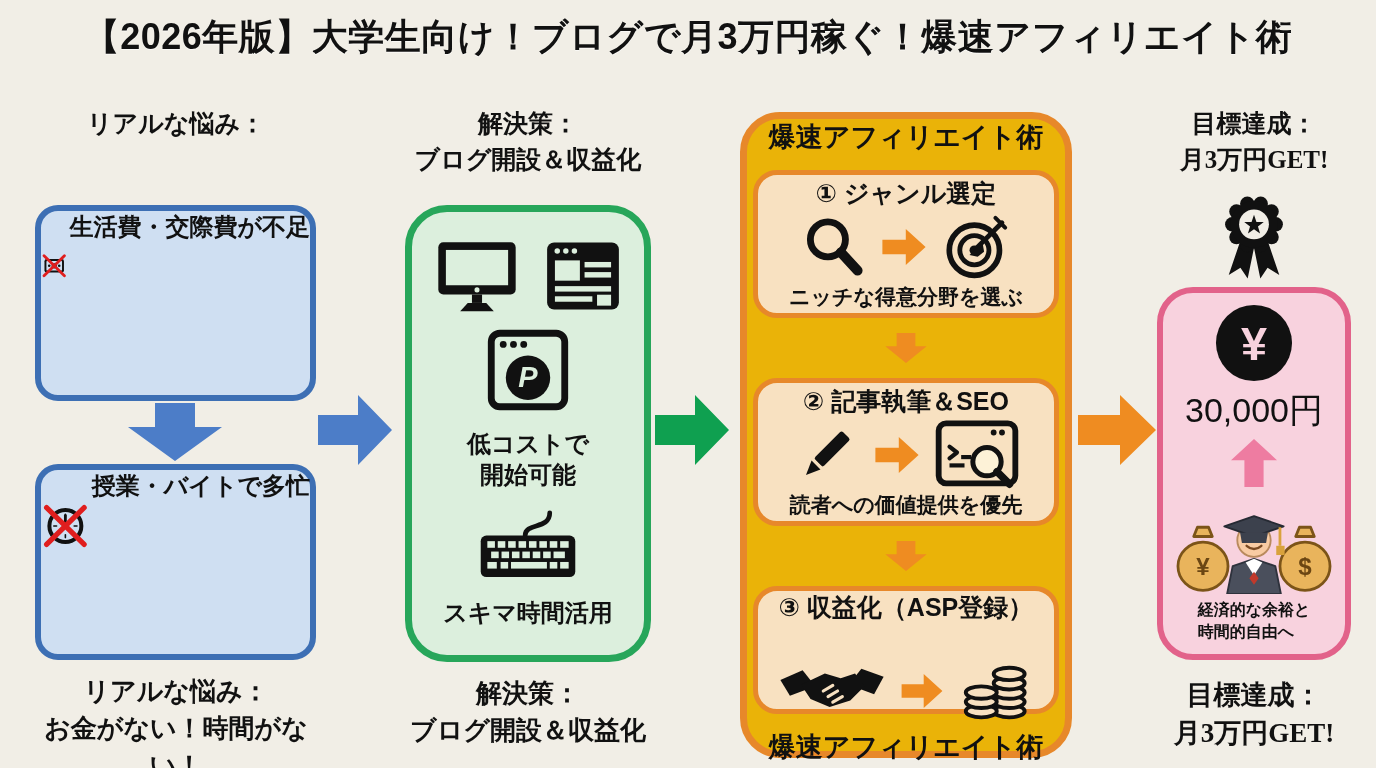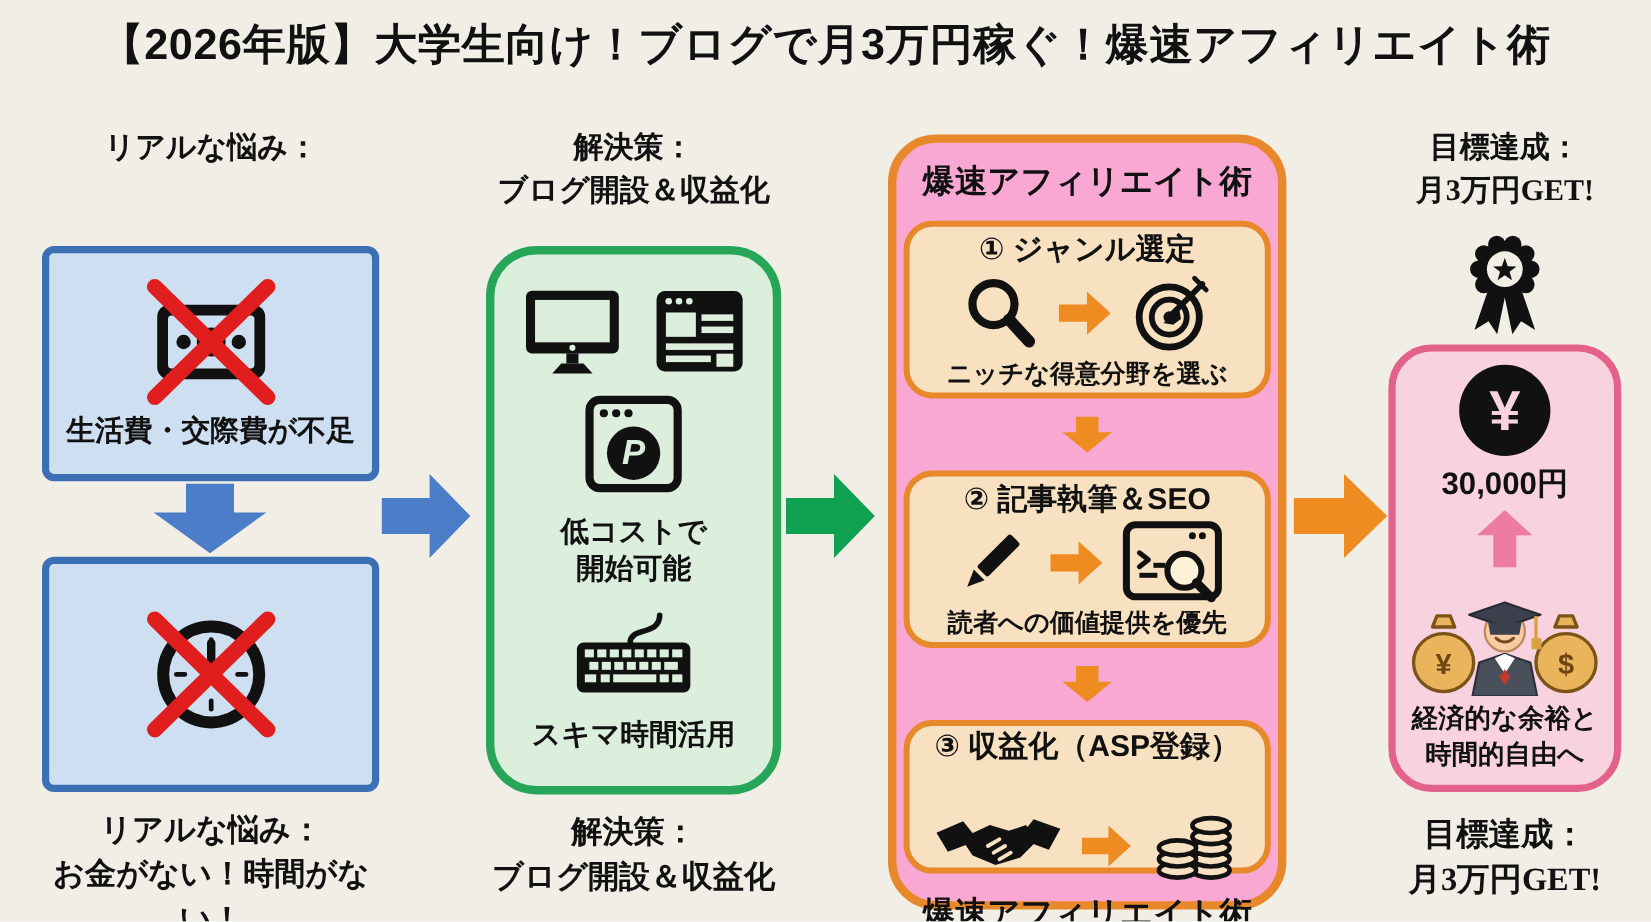--- a/index.html
+++ b/index.html
@@ -15,61 +15,60 @@
   }
   .col-header,.caption{
     position:absolute; text-align:center; font-weight:800;
     font-size:25px; line-height:1.42;font-family:Liberation Serif, serif;
   }
   .caption{font-size:26px;}
   .line{display:block;}
   
   .pbox{
     position:absolute; left:35px; width:281px; height:196px; box-sizing:border-box;
-    background:#cfdff2; border:6px solid #3d6fb4; border-radius:10px;
-    display:flex; flex-direction:column; align-items:center; justify-content:center; gap:2px;
+    background:#cfdff2; border:6px solid #3d6fb4; border-radius:23px;
+    display:flex; align-items:flex-start; justify-content:center; gap:2px;
   }
   .pbox .label{font-size:24px; font-weight:800; white-space:nowrap;}
   .arrow-abs{position:absolute;}
   
   .gbox{
     position:absolute; left:405px; top:205px; width:246px; height:457px; box-sizing:border-box;
     background:#dcefdd; border:7px solid #27a65a; border-radius:42px;
     display:flex; flex-direction:column; align-items:center; justify-content:space-evenly;
     padding:10px 0;
   }
   .gbox .icons-row{display:flex; align-items:center; gap:24px;}
   .gbox .glabel{font-size:24px; font-weight:800; text-align:center; line-height:1.3; white-space:nowrap;}
   
   .obox{
     position:absolute; left:740px; top:112px; width:332px; height:646px; box-sizing:border-box;
-    background:#f9a8d4; border:7px solid #e7882a; border-radius:40px;
-    padding-top:14px;
+    background:#eab308; border:7px solid #e7882a; border-radius:40px;
   }
   .obox .ohead{ text-align:center; font-size:27px; font-weight:800; margin-bottom:10px;}
   .step{
     width:306px; box-sizing:border-box; margin:15px auto;
     background:#f8e1c1; border:5px solid #e7882a; border-radius:24px;
     display:flex; flex-direction:column; align-items:center; justify-content:space-evenly;
   }
   .step .stitle{font-size:25px; font-weight:800; white-space:nowrap;}
   .step .scaption{font-size:21px; font-weight:800; white-space:nowrap;}
   .step .icons-row{display:flex; align-items:center; justify-content:center; gap:16px;}
   .step-arrow{display:block; margin:1px auto;}
   .ofoot{text-align:center; font-size:27px; font-weight:800; margin-top:6px;}
   
   .medal{position:absolute; left:1213px; top:190px;}
   .kbox{
     position:absolute; left:1157px; top:287px; width:194px; height:373px; box-sizing:border-box;
     background:#f8d2de; border:6px solid #e2628a; border-radius:36px;
     display:flex; flex-direction:column; align-items:center; justify-content:space-evenly;
     padding:6px 0;
   }
-  .kbox .amount{font-size:26px; font-weight:700;}
-  .kbox .benefit{font-size:22px; font-weight:800; text-align:center; line-height:1.35; white-space:nowrap;}
+  .kbox .amount{font-size:34px; font-weight:400;}
+  .kbox .benefit{font-size:16px; font-weight:800; text-align:left; line-height:1.35; white-space:nowrap;}
   svg{display:block;}
 </style>
 </head>
 <body>
 
 <div id="canvas">
 
   <div class="title">【2026年版】大学生向け！ブログで月3万円稼ぐ！爆速アフィリエイト術</div>
 
   <div class="col-header" style="left:18px; top:106px; width:316px;">
@@ -108,20 +107,21 @@
         <line x1="81.5" y1="35.5" x2="76.5" y2="40.5"></line>
           <line x1="45.5" y1="71.5" x2="40.5" y2="76.5"></line>
       </g>
       <line x1="61" y1="56" x2="61" y2="30" stroke="#111" stroke-width="7" stroke-linecap="round"></line>
       <circle cx="61" cy="56" r="4" fill="#111"></circle>
       <g stroke="#e01e1e" stroke-width="13" stroke-linecap="round">
         <line x1="14" y1="10" x2="108" y2="102"></line>
         <line x1="108" y1="10" x2="14" y2="102"></line>
       </g>
     </svg>
+    <div class="label">授業・バイトで多忙</div>
   </div>
 
   <div class="caption" style="left:18px; top:674px; width:316px;">
     <span class="line">リアルな悩み：</span>
     <span class="line">お金がない！時間がない！</span>
   </div>
 
   <svg class="arrow-abs" style="left:318px; top:394px;" width="74" height="72" viewBox="0 0 74 72">
     <polygon points="0,21 40,21 40,1 74,36 40,71 40,51 0,51" fill="#4c7dc8"></polygon>
   </svg>

